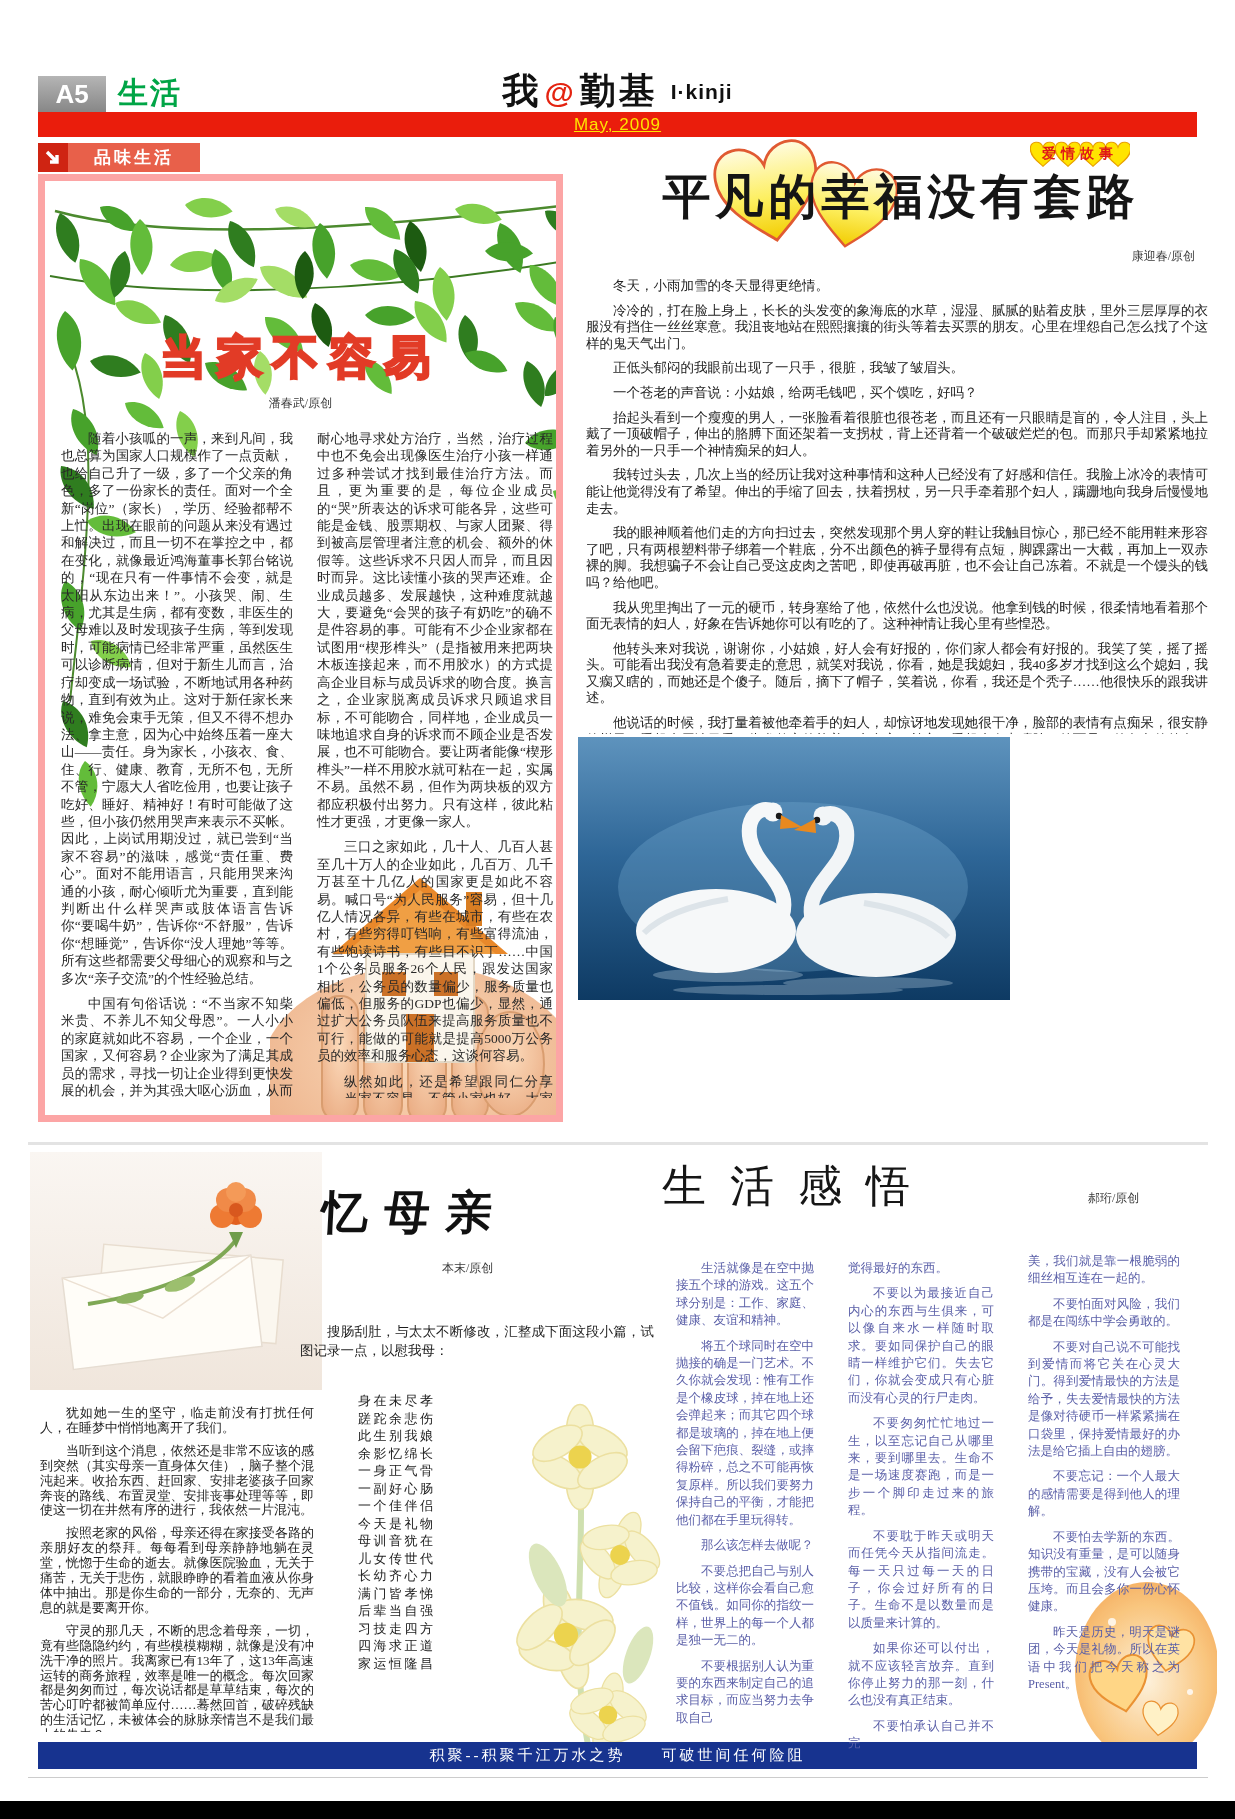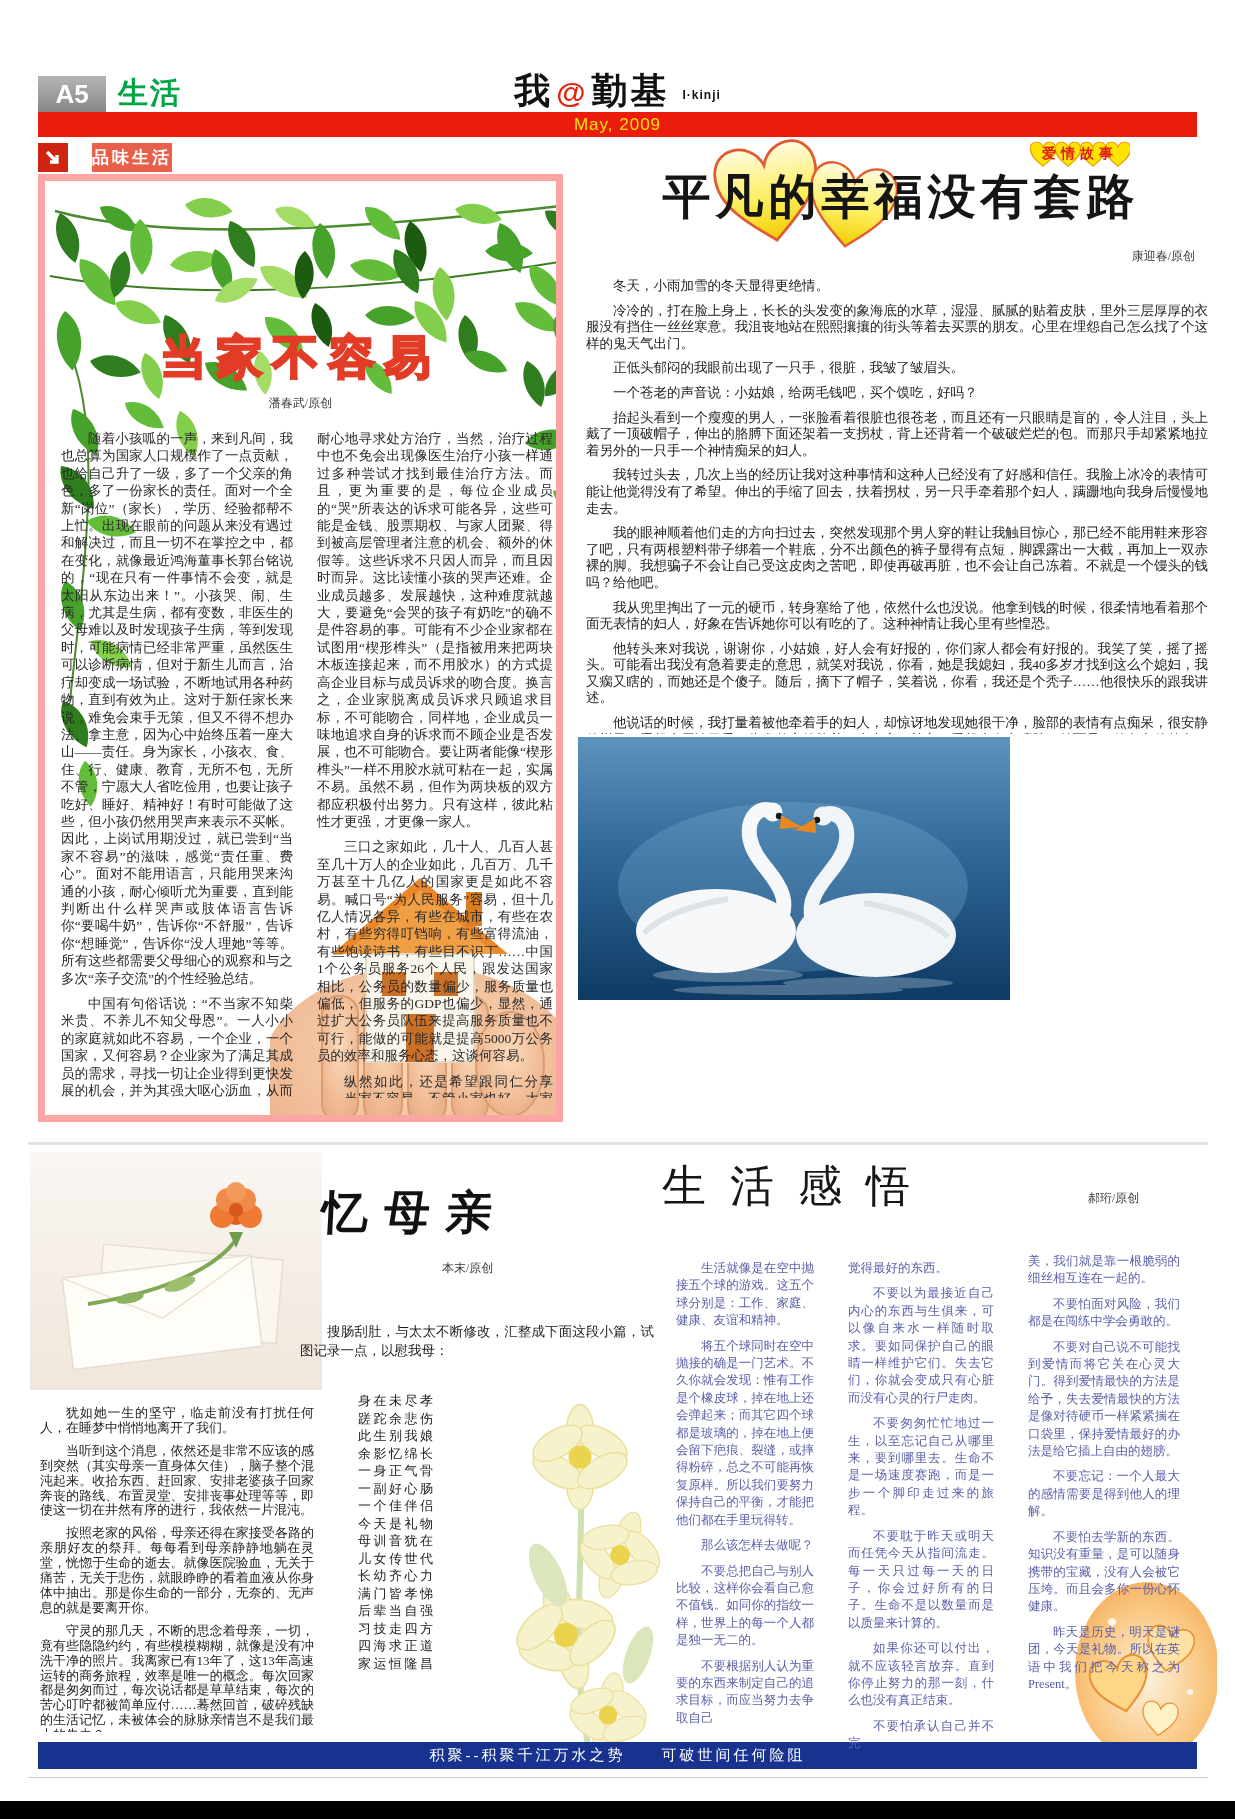--- a/index.html
+++ b/index.html
@@ -5,28 +5,28 @@
 *{margin:0;padding:0;box-sizing:border-box}
 body{background:#fff;font-family:"Liberation Serif","DejaVu Serif",serif;}
 .page{position:relative;width:1235px;height:1819px;background:#fff;overflow:hidden;}
 .abs{position:absolute;}
 
 .a5box{left:38px;top:76px;width:68px;height:36px;background:linear-gradient(#b5b5b5,#878787);color:#fff;
   font:bold 26px/36px "Liberation Sans",sans-serif;text-align:center;}
 .section-name{left:118px;top:74px;font:bold 30px/38px "Liberation Sans",sans-serif;color:#00a546;letter-spacing:2px;}
 .masthead{left:0;right:0;top:70px;text-align:center;font:bold 36px/42px "Liberation Sans",sans-serif;color:#111;letter-spacing:3px;}
 .masthead .at{color:#e42310;font-size:30px;padding:0 3px;}
-.masthead .sub{font-size:12px;letter-spacing:1px;vertical-align:4px;}
+.masthead .sub{font-size:21px;letter-spacing:1px;vertical-align:4px;}
 .redbar{left:38px;top:112px;width:1159px;height:25px;background:#ea1d0c;text-align:center;}
-.redbar span{font:17px/25px "Liberation Sans",sans-serif;color:#ffe400;letter-spacing:1px;}
+.redbar span{font:17px/25px "Liberation Sans",sans-serif;color:#ffe400;letter-spacing:1px;text-decoration:underline;}
 
 .tag-pinwei{left:38px;top:143px;height:29px;display:flex;align-items:stretch;}
 .tag-pinwei .arrbox{width:30px;background:#cf2412;display:flex;align-items:center;justify-content:center;}
 .tag-pinwei .tagtxt{background:#e8604a;color:#fff;font:bold 17px/29px "Liberation Sans",sans-serif;
-  padding:0 0;letter-spacing:3px;margin-left:24px;}
+  padding:0 26px;letter-spacing:3px;}
 .badge-love{left:1030px;top:138px;width:100px;height:30px;}
 .badge-love .lovetxt{position:absolute;left:0;top:0;width:100%;text-align:center;
   font:bold 14px/30px "Liberation Sans",sans-serif;color:#e01818;letter-spacing:5px;}
 
 .art-left{left:38px;top:174px;width:525px;height:948px;border:7px solid #fca5a5;overflow:hidden;background:#fff;}
 .art-left .leaves{left:0;top:0;width:523px;height:946px;z-index:0;}
 .title-outline{left:0;right:0;top:148px;text-align:center;z-index:2;
   font:bold 46px/56px "Liberation Sans",sans-serif;letter-spacing:10px;
   color:#fff;-webkit-text-stroke:2.5px #e23b26;text-shadow:0 0 2px rgba(226,59,38,.55);}
 .byline{font:12px/16px "Liberation Serif",serif;color:#3a3a3a;z-index:2;}

